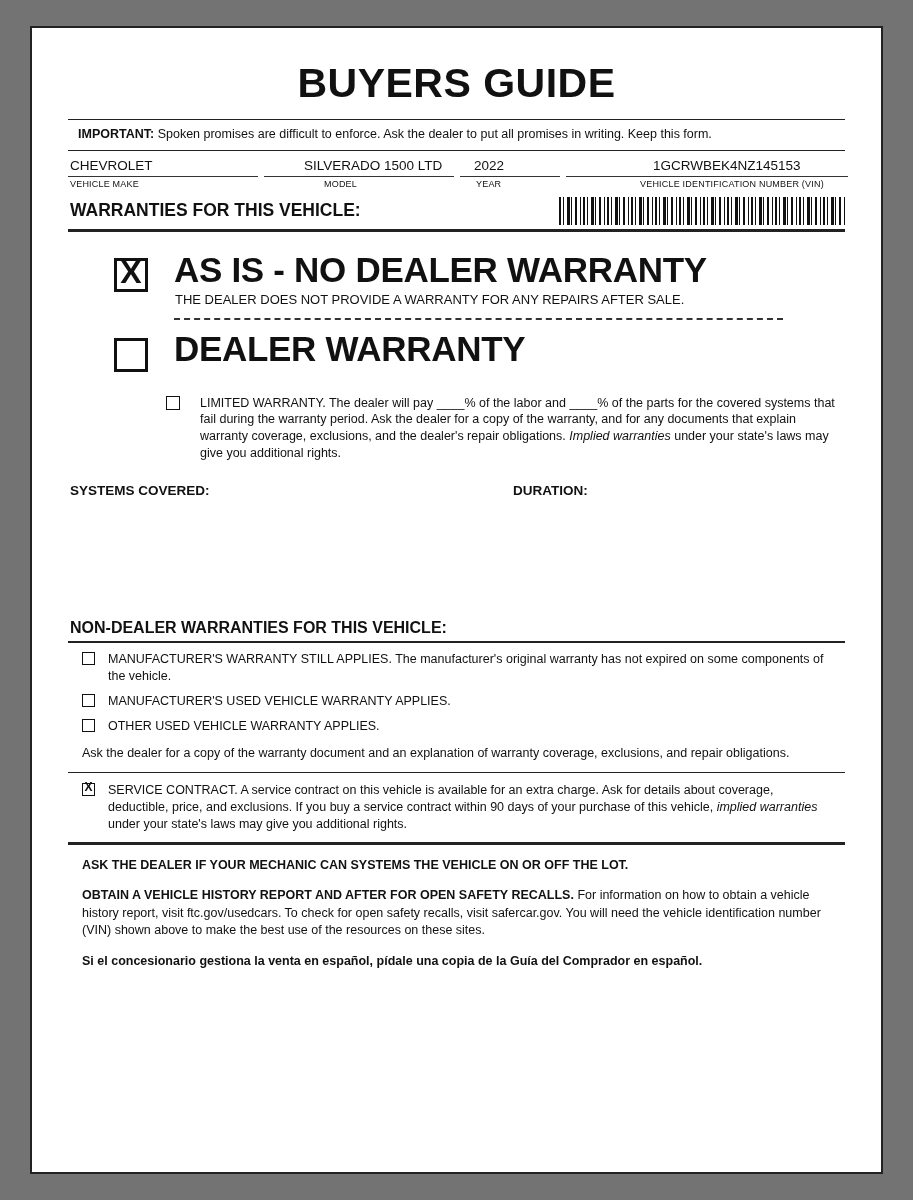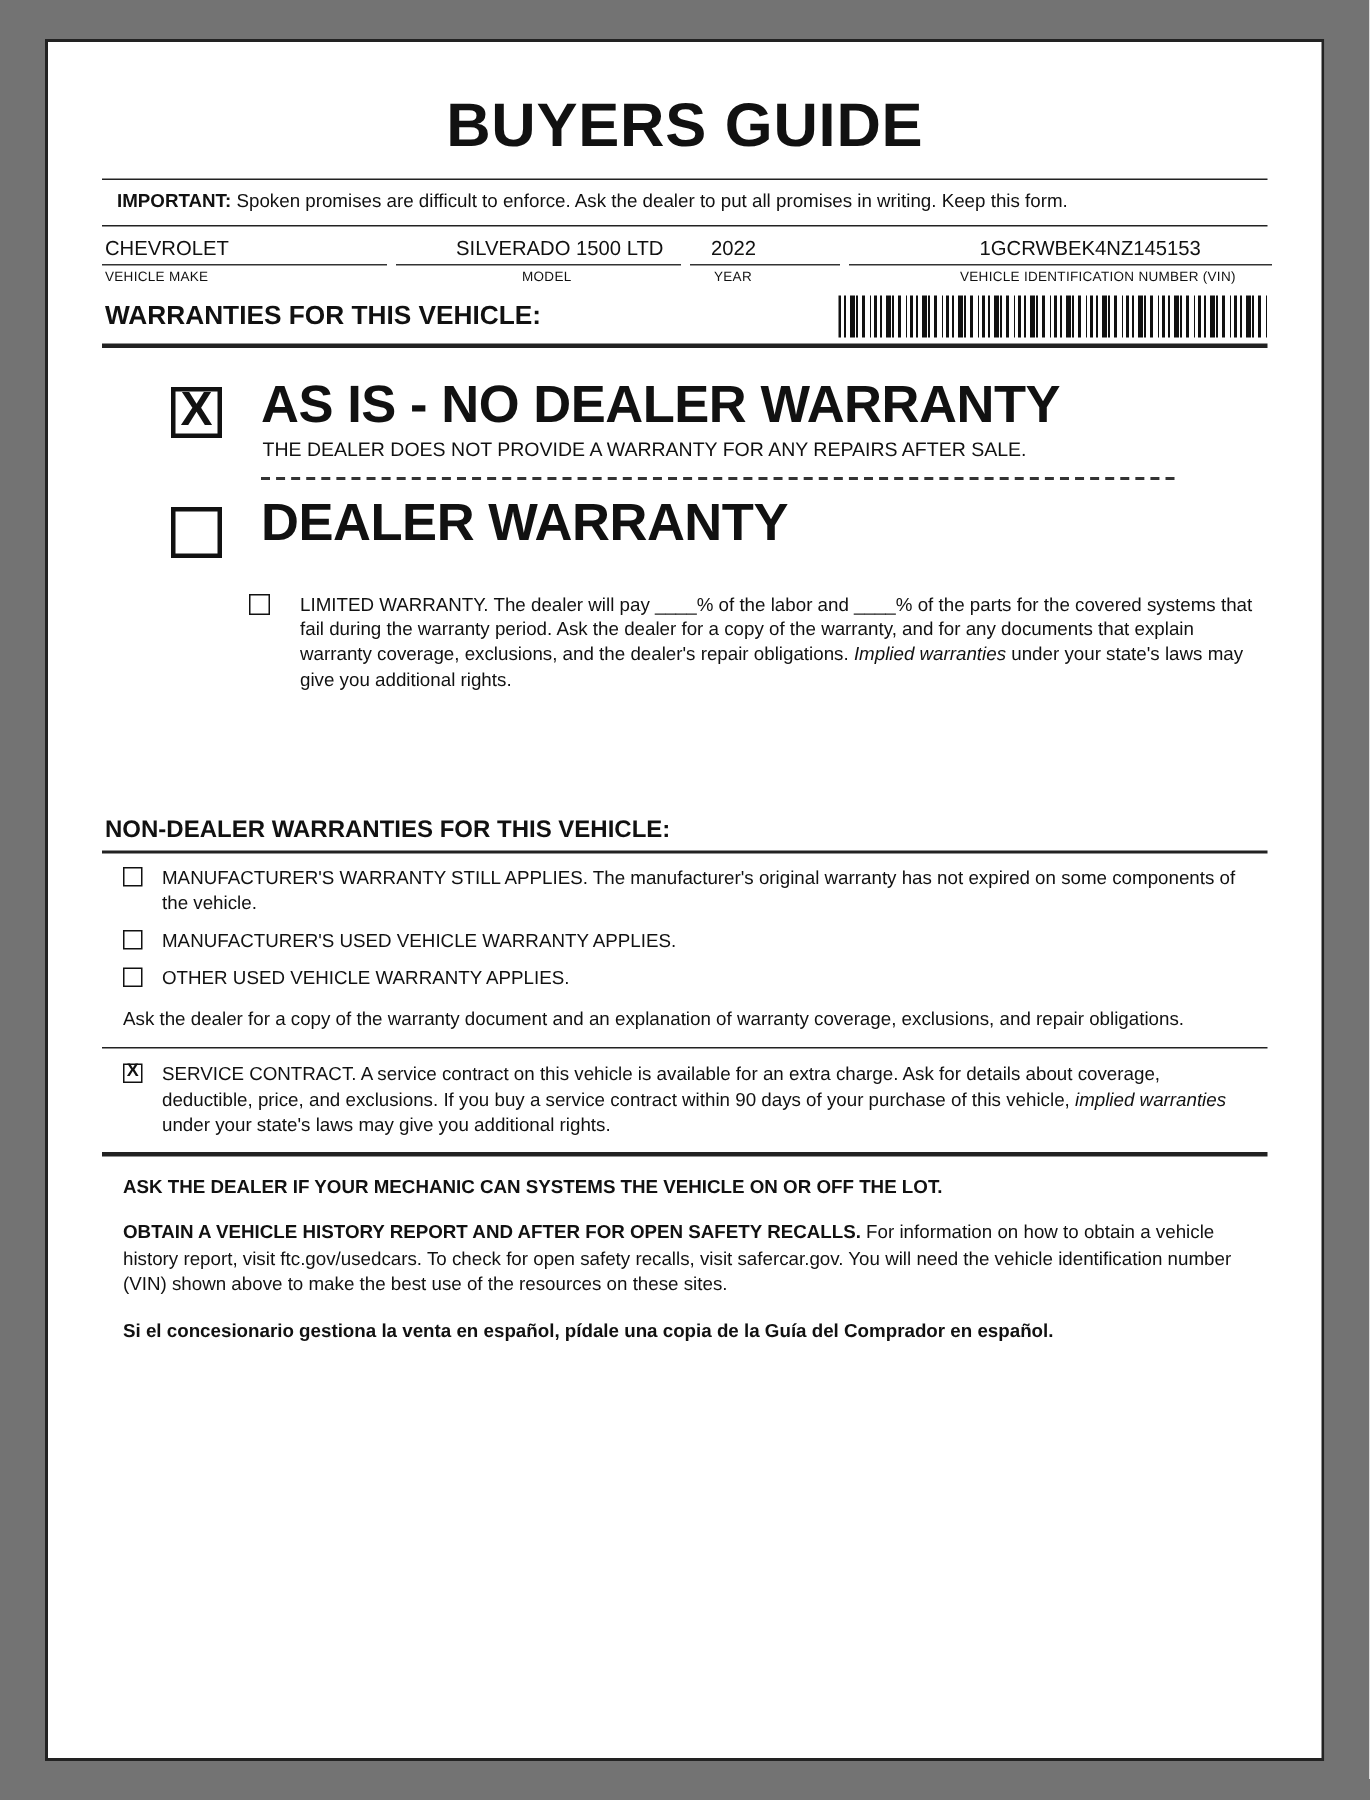--- a/index.html
+++ b/index.html
@@ -206,21 +206,21 @@
     font-size: 13.5px;
     font-weight: bold;
   }
   .sys-row .sys { position: absolute; left: 2px; }
   .sys-row .dur { position: absolute; left: 445px; }
 
   
   .nd-head {
     font-size: 16px;
     font-weight: bold;
-    margin-top: 84px;
+    margin-top: 116px;
     padding-left: 2px;
     padding-bottom: 4px;
   }
   .nd-item {
     position: relative;
     padding-left: 40px;
     font-size: 12.5px;
     line-height: 1.35;
     margin-top: 8px;
     padding-right: 16px;
@@ -278,21 +278,21 @@
         <span>Spoken promises are difficult to enforce.  Ask the dealer to put all promises in writing.  Keep this form.</span>
       </div>
       <div class="rule-thin"></div>
 
       <div class="vehinfo">
         <div class="vcell vval" style="left:2px;">CHEVROLET</div>
         <div class="vcell vlab" style="left:2px;">VEHICLE MAKE</div>
         <div class="vunder" style="left:0px; width:190px;"></div>
 
         <div class="vcell vval" style="left:236px;">SILVERADO 1500 LTD</div>
-        <div class="vcell vlab" style="left:280px;">MODEL</div>
+        <div class="vcell vlab" style="left:256px;">MODEL</div>
         <div class="vunder" style="left:196px; width:190px;"></div>
 
         <div class="vcell vval" style="left:406px;">2022</div>
         <div class="vcell vlab" style="left:408px;">YEAR</div>
         <div class="vunder" style="left:392px; width:100px;"></div>
 
         <div class="vcell vval" style="left:585px;">1GCRWBEK4NZ145153</div>
         <div class="vcell vlab" style="left:572px;">VEHICLE IDENTIFICATION NUMBER (VIN)</div>
         <div class="vunder" style="left:498px; width:282px;"></div>
       </div>
@@ -316,20 +316,24 @@
         <div class="dw-box"></div>
         <div class="dw-title">DEALER WARRANTY</div>
       </div>
 
 
       <div class="sub-item">
         <span class="cb"></span>
         <span>LIMITED WARRANTY.  The dealer will pay ____% of the labor and ____% of the parts for the covered systems that fail during the warranty period.  Ask the dealer for a copy of the warranty, and for any documents that explain warranty coverage, exclusions, and the dealer's repair obligations.  </span><i>Implied warranties</i><span> under your state's laws may give you additional rights.</span>
       </div>
 
+      <div class="sys-row">
+        <span class="sys">SYSTEMS COVERED:</span>
+        <span class="dur">DURATION:</span>
+      </div>
 
       <div class="nd-head">NON-DEALER WARRANTIES FOR THIS VEHICLE:</div>
       <div class="rule-med"></div>
 
       <div class="nd-item">
         <span class="cb"></span>
         <span>MANUFACTURER'S WARRANTY STILL APPLIES.  The manufacturer's original warranty has not expired on some components of the vehicle.</span>
       </div>
       <div class="nd-item">
         <span class="cb"></span>

